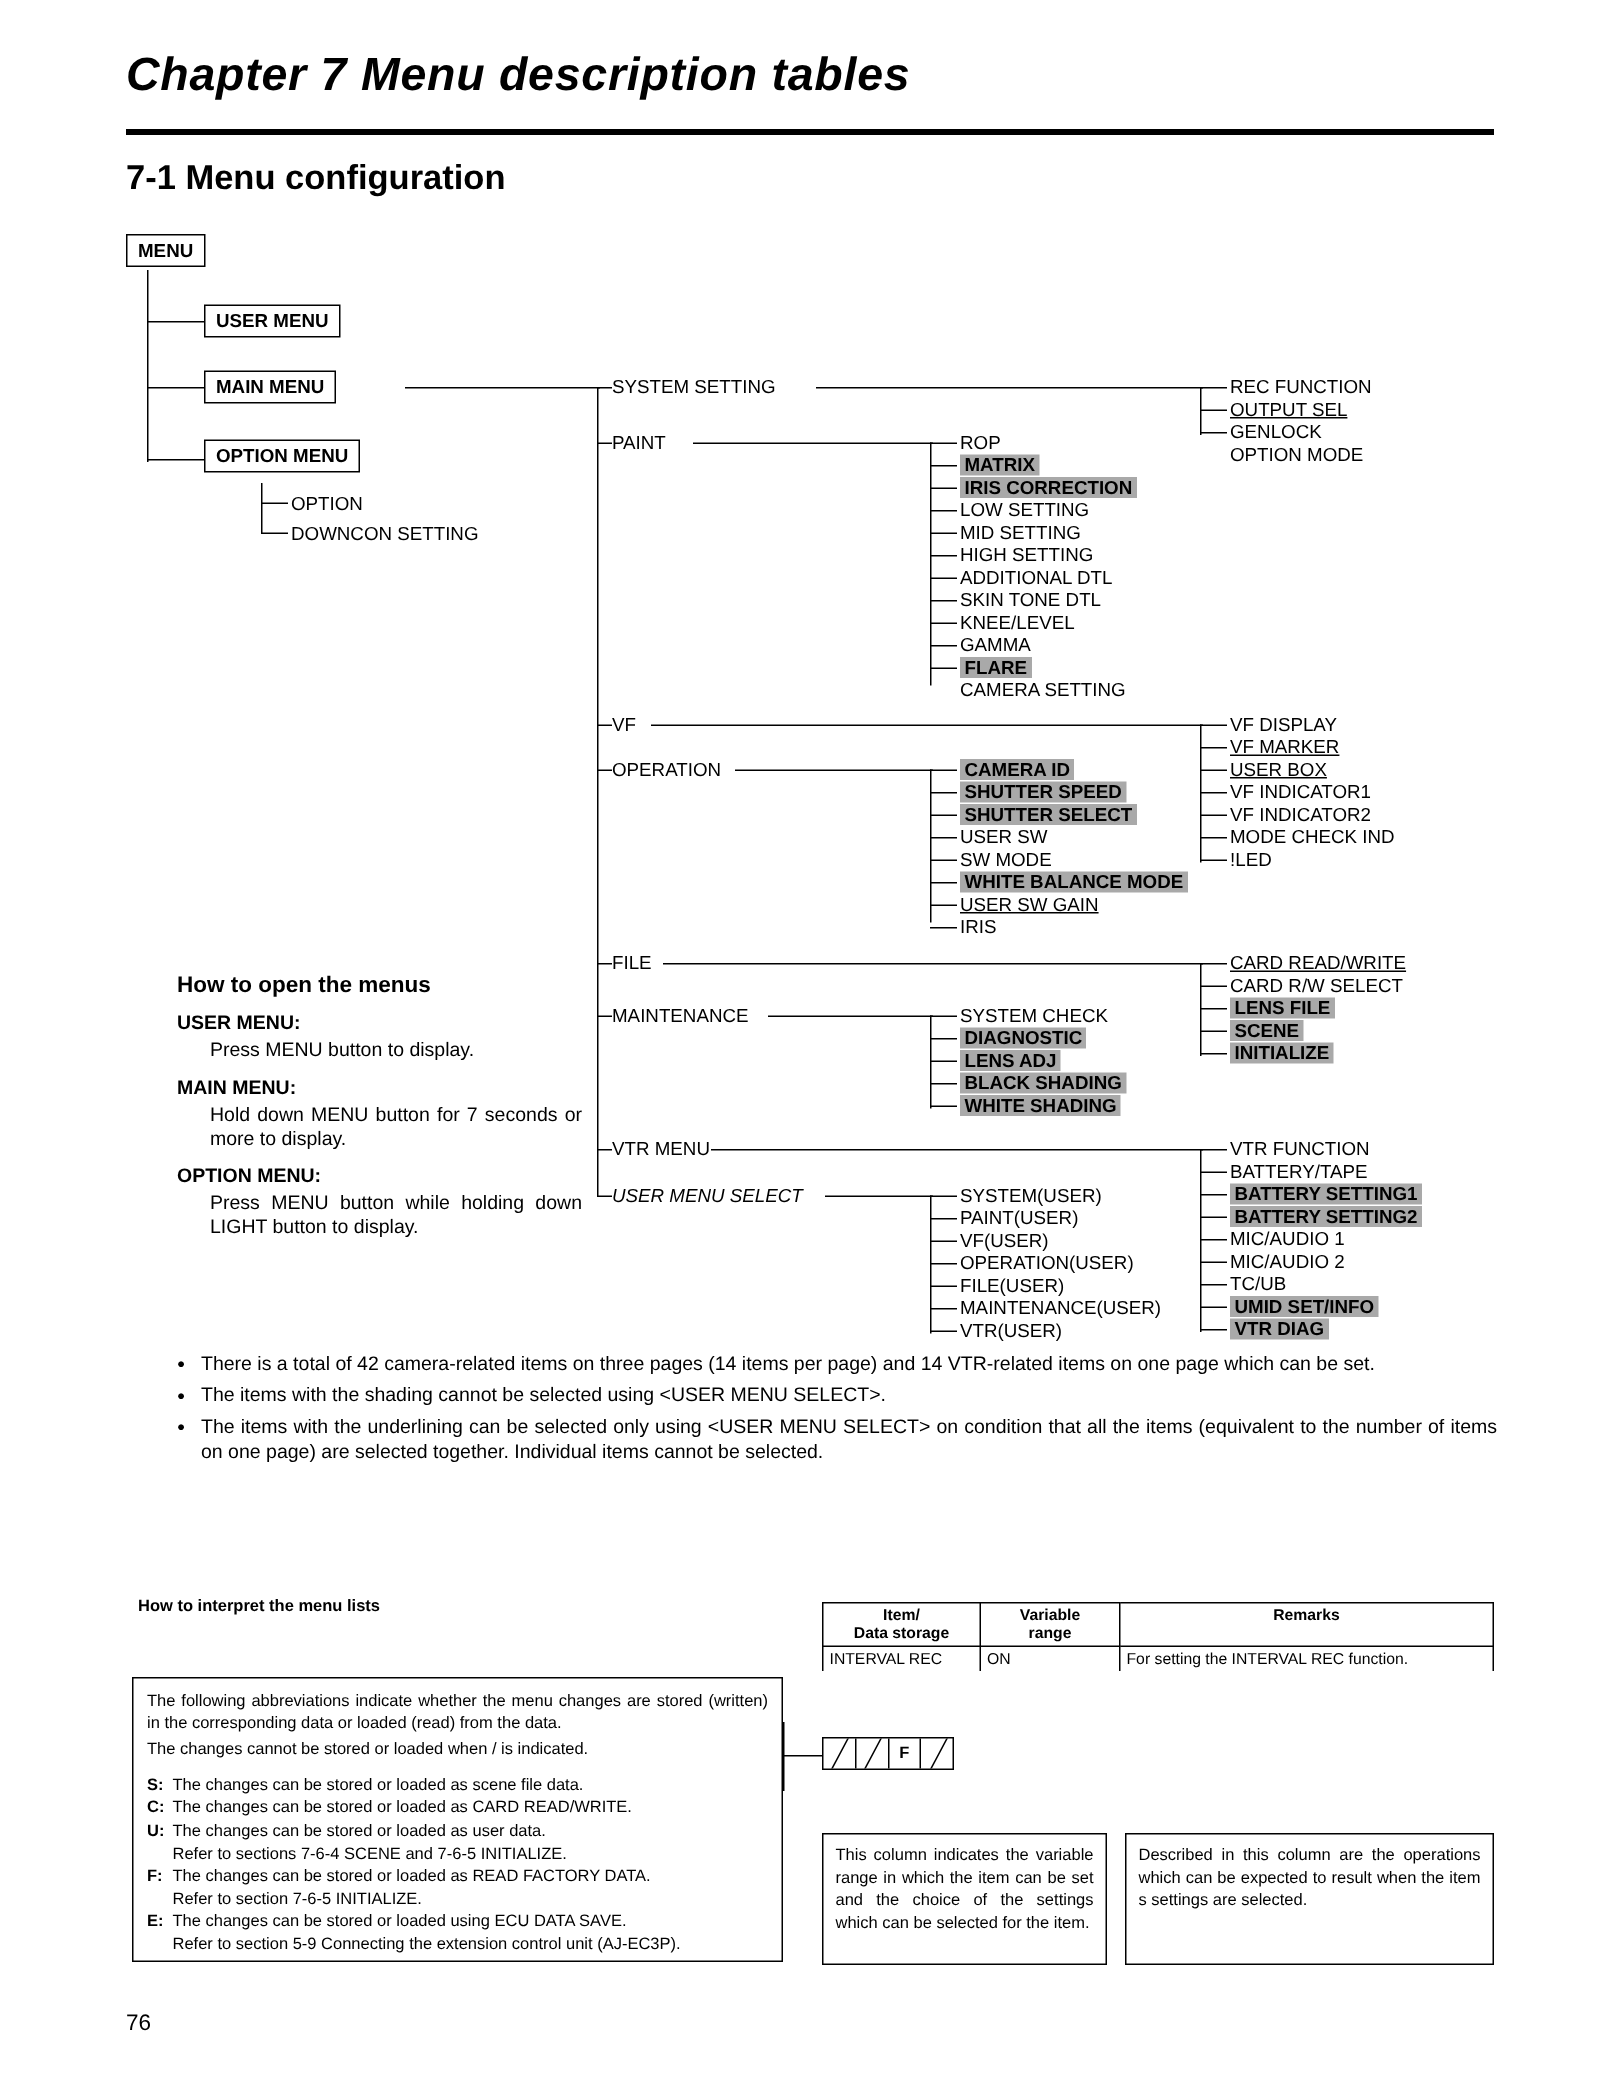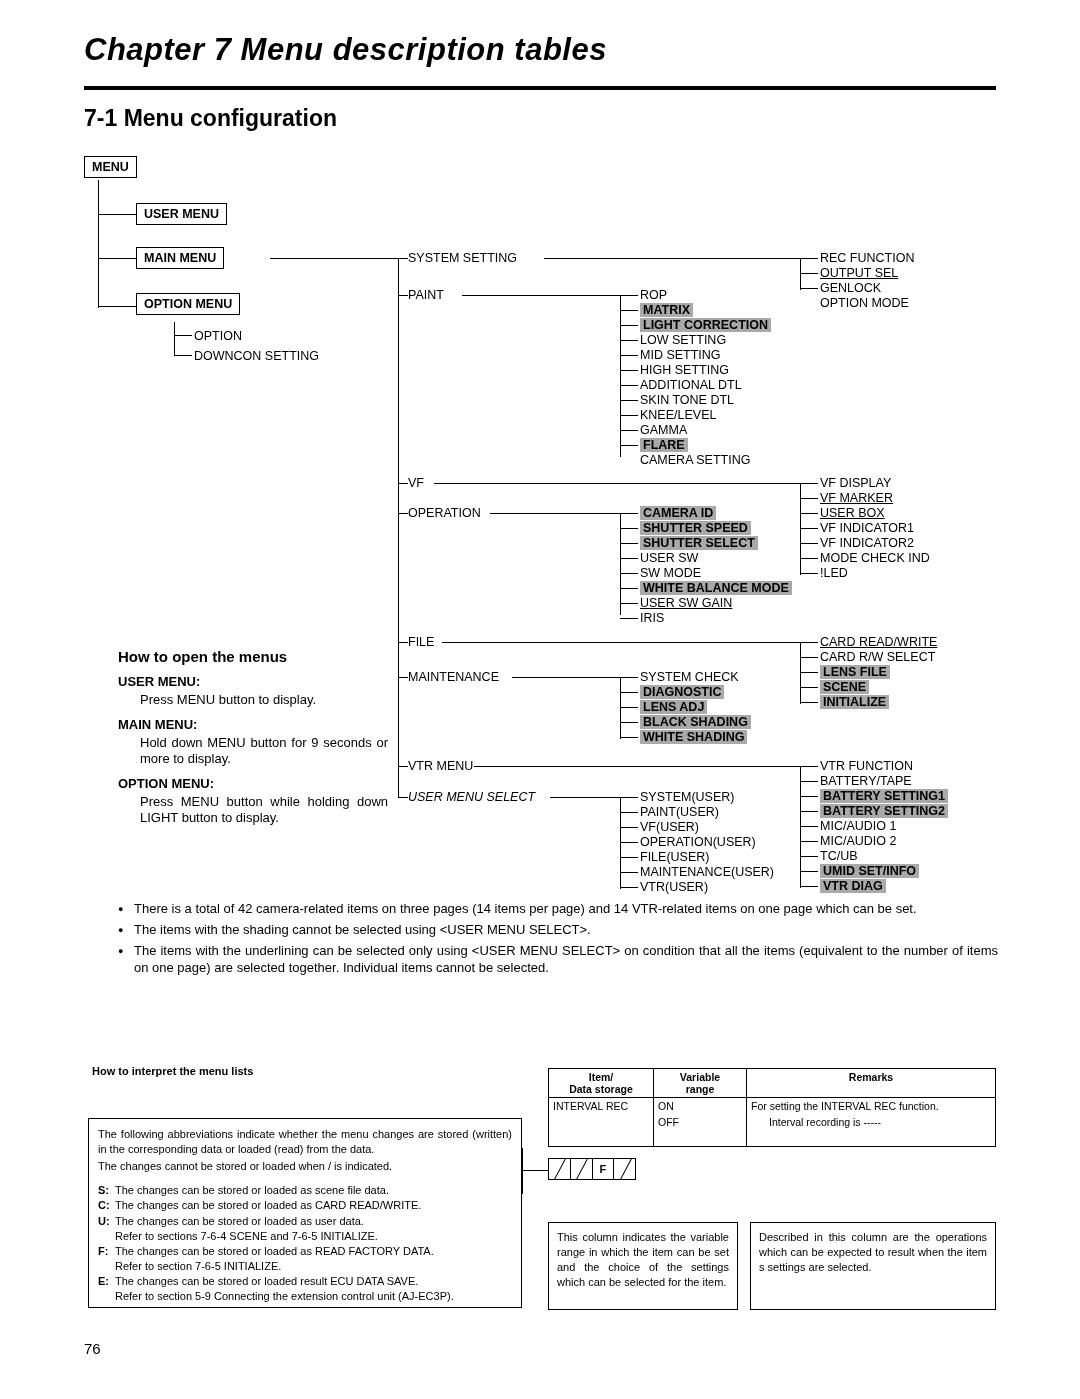--- a/index.html
+++ b/index.html
@@ -316,21 +316,21 @@
     <div class="ln hl" style="left:536px; top:205px; width:18px;"></div>
     <div class="ln hl" style="left:536px; top:220px; width:18px;"></div>
     <div class="ln hl" style="left:536px; top:235px; width:18px;"></div>
     <div class="ln hl" style="left:536px; top:250px; width:18px;"></div>
     <div class="ln hl" style="left:536px; top:265px; width:18px;"></div>
     <div class="ln hl" style="left:536px; top:280px; width:18px;"></div>
     <div class="ln hl" style="left:536px; top:295px; width:18px;"></div>
 
     <div class="node" style="left:556px; top:138px;">ROP</div>
     <div class="node shaded" style="left:556px; top:153px;">MATRIX</div>
-    <div class="node shaded" style="left:556px; top:168px;">LIGHT CORRECTION</div>
+    <div class="node shaded" style="left:556px; top:168px;">IRIS CORRECTION</div>
     <div class="node" style="left:556px; top:183px;">LOW SETTING</div>
     <div class="node" style="left:556px; top:198px;">MID SETTING</div>
     <div class="node" style="left:556px; top:213px;">HIGH SETTING</div>
     <div class="node" style="left:556px; top:228px;">ADDITIONAL DTL</div>
     <div class="node" style="left:556px; top:243px;">SKIN TONE DTL</div>
     <div class="node" style="left:556px; top:258px;">KNEE/LEVEL</div>
     <div class="node" style="left:556px; top:273px;">GAMMA</div>
     <div class="node shaded" style="left:556px; top:288px;">FLARE</div>
     <div class="node" style="left:556px; top:303px;">CAMERA SETTING</div>
 
@@ -433,21 +433,21 @@
     <div class="node" style="left:556px; top:700px;">FILE(USER)</div>
     <div class="node" style="left:556px; top:715px;">MAINTENANCE(USER)</div>
     <div class="node" style="left:556px; top:730px;">VTR(USER)</div>
   </div>
 
   <div class="howto" style="top:648px;">
     <h3>How to open the menus</h3>
     <div class="lbl">USER MENU:</div>
     <p>Press MENU button to display.</p>
     <div class="lbl">MAIN MENU:</div>
-    <p>Hold down MENU button for 9 seconds or more to display.</p>
+    <p>Hold down MENU button for 7 seconds or more to display.</p>
     <div class="lbl">OPTION MENU:</div>
     <p>Press MENU button while holding down LIGHT button to display.</p>
   </div>
 
   <div class="notes">
     <ul>
       <li>There is a total of 42 camera-related items on three pages (14 items per page) and 14 VTR-related items on one page which can be set.</li>
       <li>The items with the shading cannot be selected using &lt;USER MENU SELECT&gt;.</li>
       <li>The items with the underlining can be selected only using &lt;USER MENU SELECT&gt; on condition that all the items (equivalent to the number of items on one page) are selected together.  Individual items cannot be selected.</li>
     </ul>
@@ -472,21 +472,21 @@
       <span>The changes can be stored or loaded as user data.</span>
     </div>
     <div class="abbrev-sub">Refer to sections  7-6-4 SCENE  and  7-6-5 INITIALIZE.</div>
     <div class="abbrev-item">
       <b>F:</b>
       <span>The changes can be stored or loaded as READ FACTORY DATA.</span>
     </div>
     <div class="abbrev-sub">Refer to section  7-6-5 INITIALIZE.</div>
     <div class="abbrev-item">
       <b>E:</b>
-      <span>The changes can be stored or loaded result ECU DATA SAVE.</span>
+      <span>The changes can be stored or loaded using ECU DATA SAVE.</span>
     </div>
     <div class="abbrev-sub">Refer to section  5-9 Connecting the extension control unit (AJ-EC3P).</div>
   </div>
 
   <div class="connector" style="left:522px; top:1170px; width:26px; height:1.4px;"></div>
   <div class="connector" style="left:522px; top:1148px; width:1.4px; height:46px;"></div>
 
   <table class="tbl">
     <tbody>
         <tr>
@@ -498,25 +498,20 @@
         <div>Variable</div>
         <div>range</div>
       </th>
       <th>Remarks</th>
     </tr>
     <tr>
       <td style="border-bottom:none;">INTERVAL REC</td>
       <td style="border-bottom:none;">ON</td>
       <td style="border-bottom:none;">For setting the INTERVAL REC function.</td>
     </tr>
-    <tr>
-      <td style="border-top:none;height:28px;"></td>
-      <td style="border-top:none;">OFF</td>
-      <td style="border-top:none;padding-left:22px;">Interval recording is  -----</td>
-    </tr>
   </tbody>
     </table>
 
   <div class="storage-icons">
     <div class="slash"></div>
     <div class="slash"></div>
     <div>F</div>
     <div class="slash"></div>
   </div>
 

